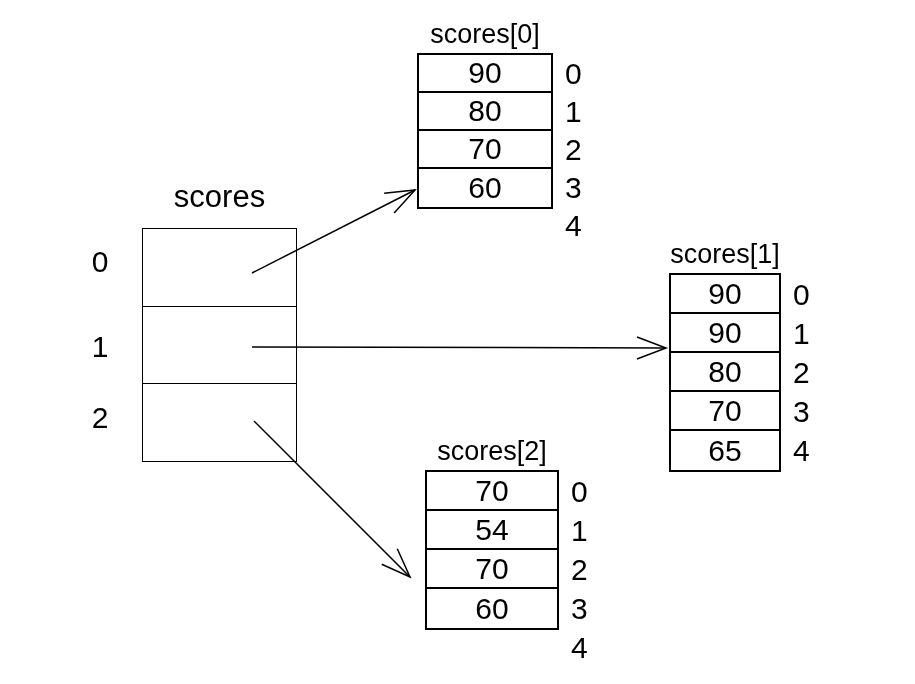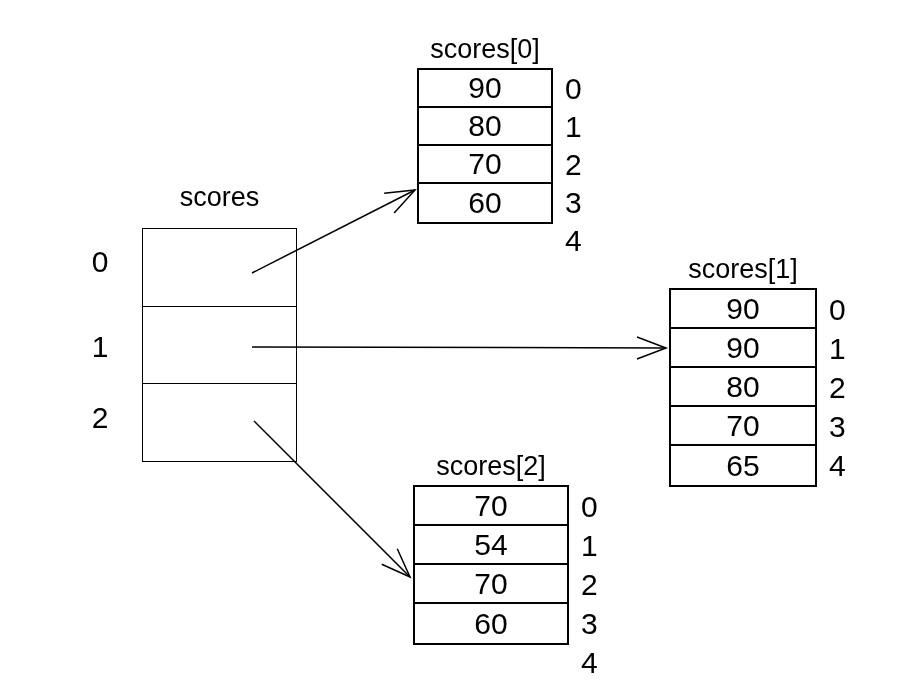--- a/index.html
+++ b/index.html
@@ -10,42 +10,42 @@
     color:#000000;
     font-family:"Liberation Sans", sans-serif;
     overflow:hidden;
   }
   
   .arrows{position:absolute;left:0;top:0;width:915px;height:684px;pointer-events:none;}
 
   
   .ptr-title{
     position:absolute;left:142px;top:183px;width:155px;
-    text-align:center;font-size:27px;line-height:28px;
+    text-align:center;font-size:31px;line-height:28px;
   }
   .ptr-box{
     position:absolute;left:142px;top:228px;width:155px;height:234px;
     border:1.5px solid #000;box-sizing:border-box;
     display:flex;flex-direction:column;
   }
   .ptr-cell{flex:1 1 0;border-bottom:1.5px solid #000;}
   .ptr-cell:last-child{border-bottom:none;}
   .ptr-idx{
     position:absolute;left:85px;width:30px;text-align:center;
     font-size:30px;line-height:36px;
   }
   .ptr-idx-0{top:244px;}
   .ptr-idx-1{top:329px;}
   .ptr-idx-2{top:400px;}
 
   
-  .sub{position:absolute;margin-top:15px;}
+  .sub{position:absolute;}
   .sub-0{left:417px;top:53px;width:136px;}
-  .sub-1{left:669px;top:273px;width:148px;}
-  .sub-2{left:413px;top:470px;width:156px;}
+  .sub-1{left:669px;top:273px;width:112px;}
+  .sub-2{left:425px;top:470px;width:134px;}
   .sub-title{
     position:absolute;left:-8px;top:-33px;width:calc(100% + 16px);
     text-align:center;font-size:27px;line-height:28px;
   }
   .sub-table{border:2px solid #000;box-sizing:border-box;background:#fff;}
   .cell{
     height:38px;box-sizing:border-box;
     border-bottom:2px solid #000;
     display:flex;align-items:center;justify-content:center;
     font-size:30px;

